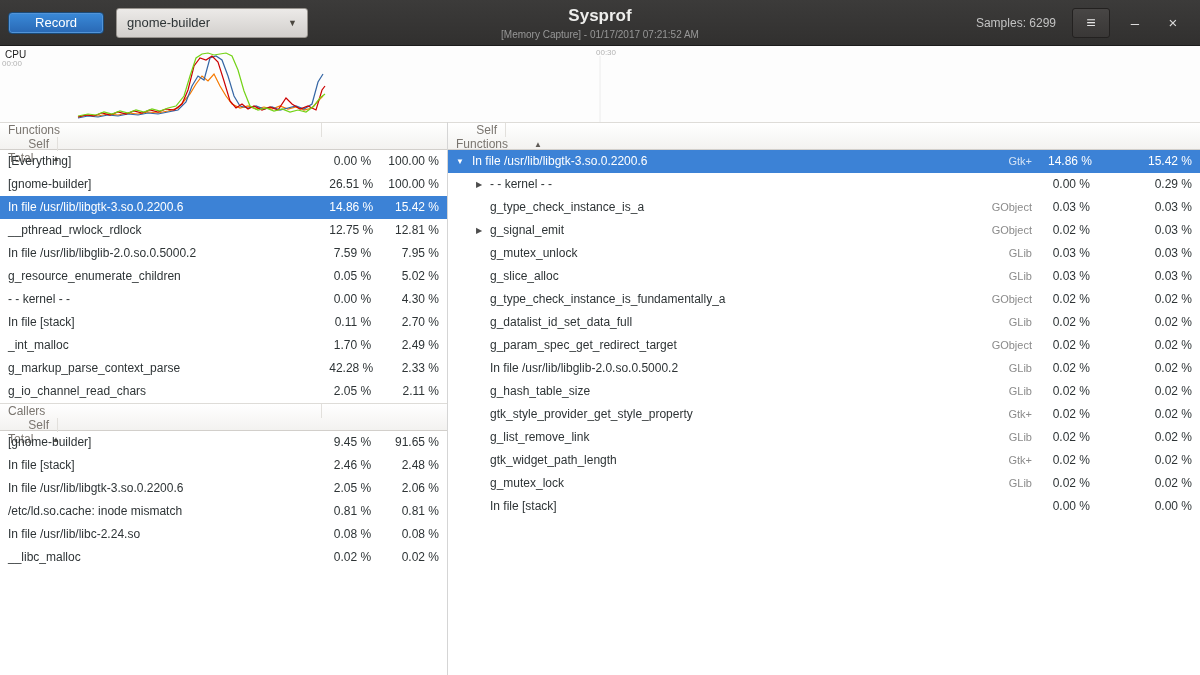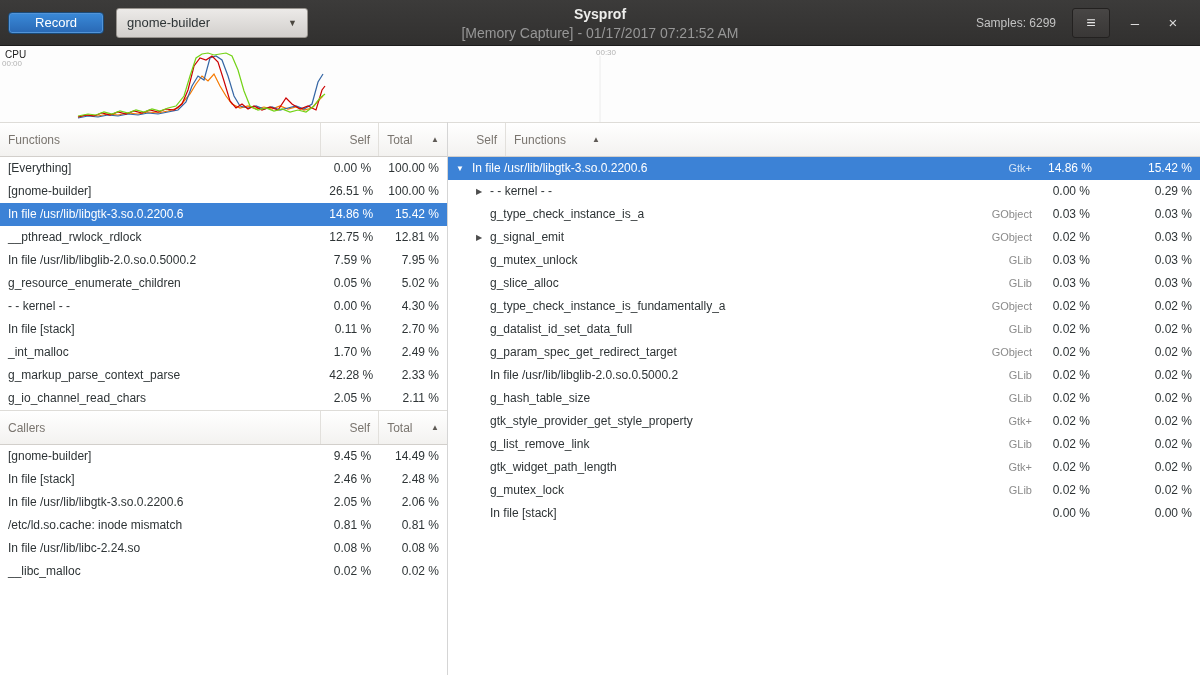--- a/index.html
+++ b/index.html
@@ -31,22 +31,22 @@
     color:#2e3436; font-size:13px;
     display:flex; align-items:center; padding:0 10px;
   }
   .combo .clabel { flex:1; text-align:left; }
   .combo .arrow { color:#4a463f; font-size:9px; }
   .title-block {
     position:absolute; left:0; right:0; top:0; height:46px;
     display:flex; flex-direction:column; align-items:center; justify-content:center;
     pointer-events:none;
   }
-  .title { color:#eeeeec; font-size:14px; font-weight:bold; }
-  .subtitle { color:#979797; font-size:14px; margin-top:3px; }
+  .title { color:#eeeeec; font-size:17px; font-weight:bold; }
+  .subtitle { color:#979797; font-size:10px; margin-top:3px; }
   .header-right { margin-left:auto; display:flex; align-items:center; padding-right:14px; }
   .samples { color:#c3c3c3; font-size:12px; margin-right:16px; }
   .btn-menu {
     width:38px; height:30px;
     background:linear-gradient(#484645,#393736);
     border:1px solid #232120; border-radius:3px;
     color:#e6e6e6; display:flex; align-items:center; justify-content:center;
     font-size:16px;
   }
   .win-btn { color:#dcdcdc; width:26px; text-align:center; font-size:15px; margin-left:12px; }
@@ -58,23 +58,23 @@
   .t0 { top:13px; left:2px; }
   .t30 { top:2px; left:596px; }
   .cpu-svg { position:absolute; inset:0; width:100%; height:100%; }
 
   
   .main { display:flex; height:553px; }
   .lp { width:448px; border-right:1px solid #d5d5d5; }
   .rp { flex:1; min-width:0; }
 
   .thead {
-    display:flex; height:35px;
+    display:flex; height:28px;
     background:linear-gradient(#ffffff,#f3f2f0);
-    border-top:1px solid #dedcd8; border-bottom:1px solid #d2cfcb;
+    border-top:1px solid #dedcd8; border-bottom:1px solid #d2cfcb;flex-direction:column;
   }
   .th {
     font-size:12px; color:#7a756f;
     display:flex; align-items:center; padding:0 8px;
     border-right:1px solid #e2e0dc;
   }
   .th:last-child { border-right:none; }
   .sort { margin-left:auto; color:#5f5b56; font-size:8px; padding-left:6px; }
 
   .lp .name { width:322px; }
@@ -215,21 +215,21 @@
         </div>
       <div class="th last">
           <span>Total</span>
           <span class="sort">▲</span>
         </div>
     </div>
 
     <div class="tr">
       <div class="td name">[gnome-builder]</div>
       <div class="td num">9.45 %</div>
-      <div class="td last">14.49 %</div>
+      <div class="td last">91.65 %</div>
     </div>
     <div class="tr">
       <div class="td name">In file [stack]</div>
       <div class="td num">2.46 %</div>
       <div class="td last">2.48 %</div>
     </div>
     <div class="tr">
       <div class="td name">In file /usr/lib/libgtk-3.so.0.2200.6</div>
       <div class="td num">2.05 %</div>
       <div class="td last">2.06 %</div>

